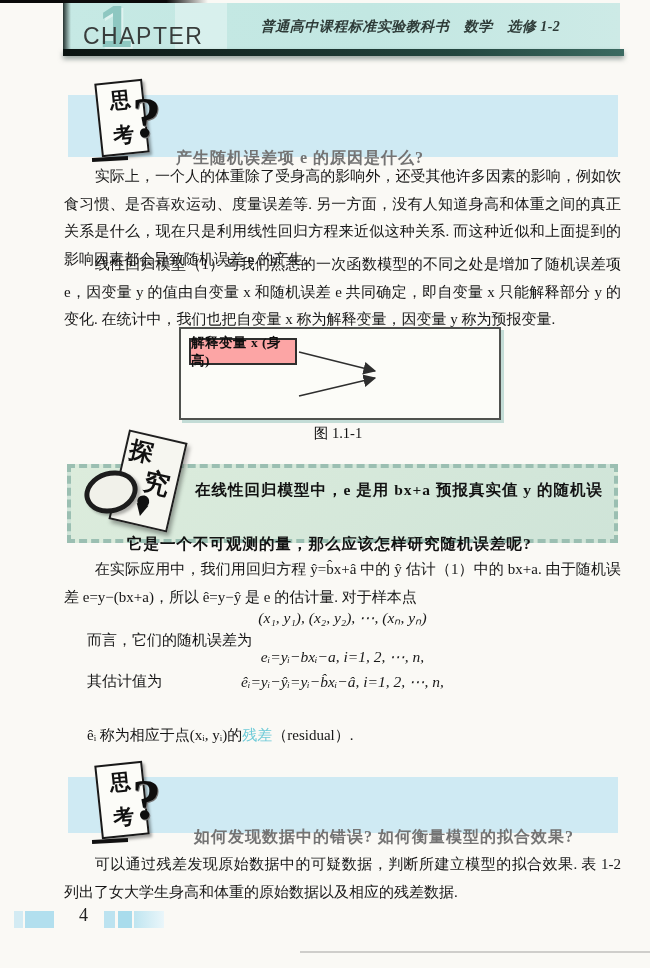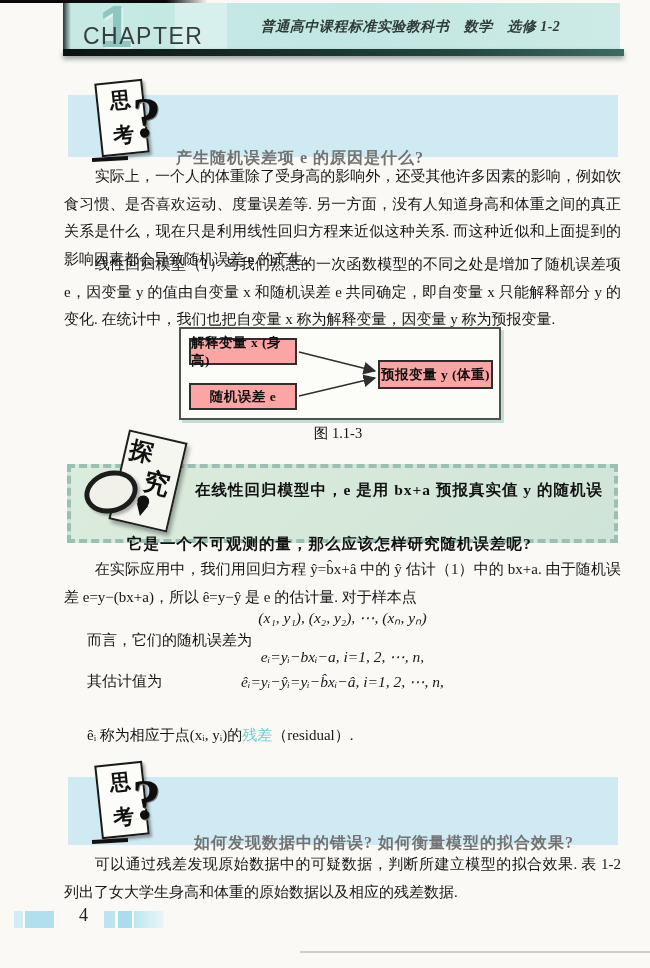--- a/index.html
+++ b/index.html
@@ -24,21 +24,21 @@
   .chapter-label{position:absolute;left:20px;top:20px;font:23px "Liberation Sans","DejaVu Sans",sans-serif;
     color:#383c3b;letter-spacing:1.5px;}
   .book-title{position:absolute;left:180px;top:15px;width:335px;text-align:center;
     font-weight:bold;font-style:italic;font-size:14px;color:#2e3b38;letter-spacing:.5px;}
   .header-underline{position:absolute;left:63px;top:49px;width:561px;height:7px;
     background:linear-gradient(to right,#0b1311,#23463f 70%,#3b6a61);
     box-shadow:0 3px 5px rgba(70,90,85,.55);}
   
   .think-banner{position:absolute;left:68px;width:550px;background:#cfeaf3;}
   #think1{top:95px;height:62px;}
-  #think2{top:777px;height:68px;}
+  #think2{top:777px;height:56px;}
   .think-q{position:absolute;left:108px;right:10px;top:0;height:100%;display:flex;align-items:center;
     font-weight:bold;font-size:16px;letter-spacing:1px;color:#737373;margin-top:32px;}
   #think2 .think-q{left:126px;}
   .think-icon{position:absolute;width:94px;height:82px;z-index:5;}
   #ti1{left:86px;top:81px;}
   #ti2{left:86px;top:763px;}
   .ti-card{position:absolute;left:12px;top:0;width:44px;height:70px;background:#fcfcf8;
     border:2px solid #191919;transform:rotate(-6deg);box-shadow:2px 3px 3px rgba(0,0,0,.35);
     display:flex;flex-direction:column;align-items:center;justify-content:space-around;
     font-weight:bold;font-size:21px;line-height:1;color:#111;}
@@ -136,24 +136,22 @@
   <svg class="diagram-svg" viewBox="0 0 318 89">
     <defs>
       <marker id="arrow" viewBox="0 0 10 10" refX="9" refY="5" markerWidth="8" markerHeight="8" orient="auto-start-reverse">
         <path d="M0,0 L10,5 L0,10 z" fill="#2e2e2e"></path>
       </marker>
     </defs>
     <line x1="118" y1="23" x2="194" y2="42" stroke="#2e2e2e" stroke-width="1.6" marker-end="url(#arrow)"></line>
     <line x1="118" y1="67" x2="194" y2="49" stroke="#2e2e2e" stroke-width="1.6" marker-end="url(#arrow)"></line>
   </svg>
   <div id="dnode-x" class="dnode">解释变量 x (身高)</div>
-  <div id="dnode-e" class="dnode">随机误差 e</div>
-  <div id="dnode-y" class="dnode">预报变量 y (体重)</div>
 </div>
-<div class="diagram-caption">图 1.1-3</div>
+<div class="diagram-caption">图 1.1-1</div>
 
 <div class="explore-box">
   <div class="explore-text">
     <div class="explore-line1">在线性回归模型中，e 是用 bx+a 预报真实值 y 的随机误差，</div>
     <div>它是一个不可观测的量，那么应该怎样研究随机误差呢?</div>
   </div>
 </div>
 <div class="explore-icon">
   <div class="ex-card">
     <span class="ex-char-top">探</span>

